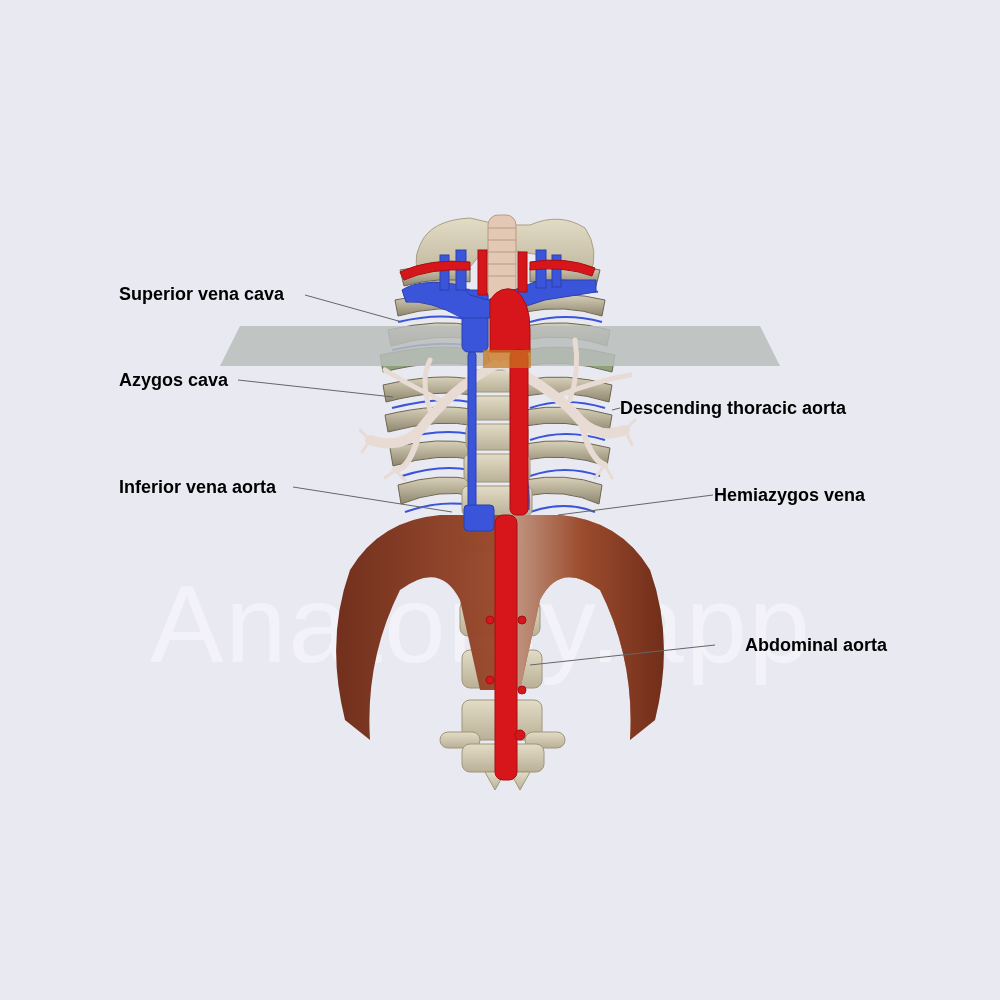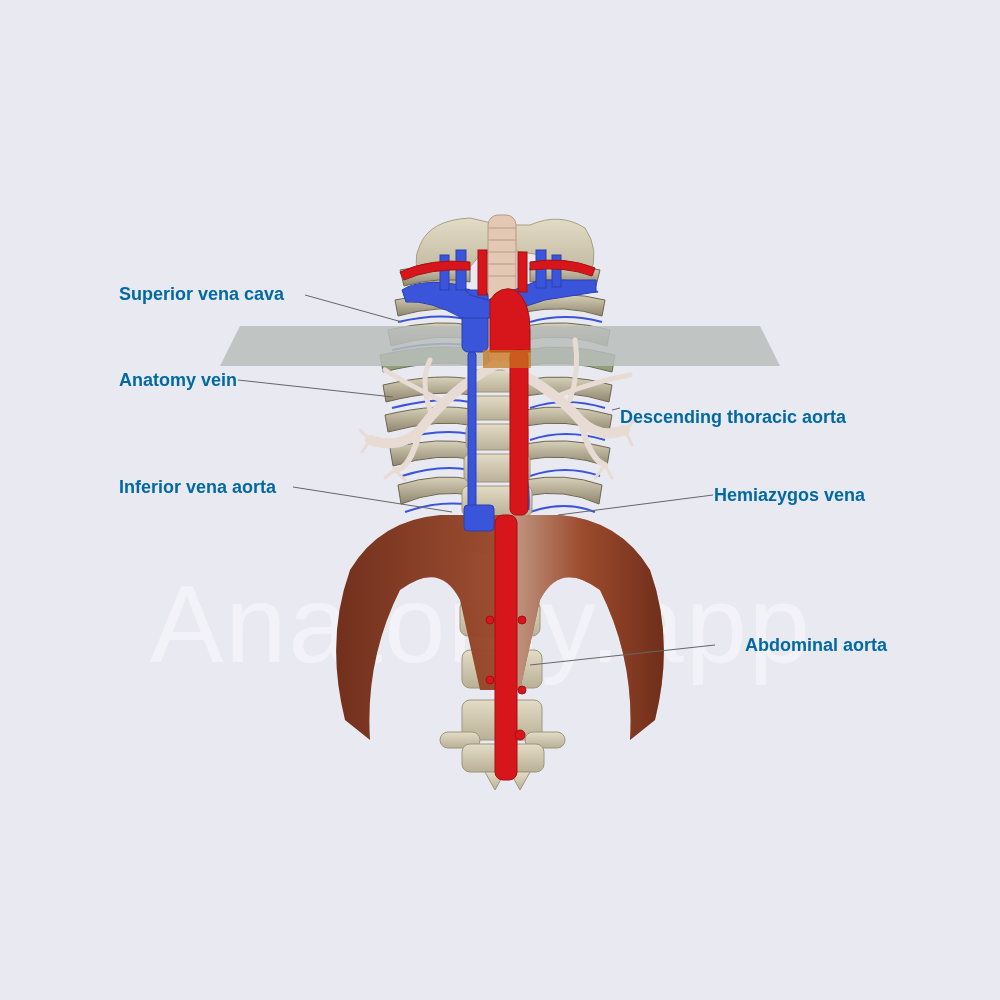--- a/index.html
+++ b/index.html
@@ -12,21 +12,21 @@
   #stage { position: absolute; left: 0; top: 0; width: 1000px; height: 1000px; }
   .watermark {
     position: absolute; left: 150px; top: 560px;
     font-size: 110px; color: #f4f4f9; letter-spacing: 2px;
     font-family: "Liberation Sans", sans-serif; font-weight: 400;
     opacity: 0.9;
   }
   .label {
     position: absolute;
     font-family: "Liberation Sans", "DejaVu Sans", sans-serif;
-    font-weight: 700; font-size: 18px; color: #0369a1;
+    font-weight: 700; font-size: 18px; color: #000000;
     white-space: nowrap; line-height: 1;
   }
 </style>
 </head>
 <body>
 
 <div id="stage">
 
   <div class="watermark">Anatomy.app</div>
 
@@ -182,18 +182,18 @@
       <line x1="305" y1="295" x2="402" y2="322"></line>
       <line x1="238" y1="380" x2="393" y2="397"></line>
       <line x1="293" y1="487" x2="452" y2="512"></line>
       <line x1="620" y1="408" x2="612" y2="410"></line>
       <line x1="713" y1="495" x2="558" y2="515"></line>
       <line x1="715" y1="645" x2="530" y2="665"></line>
     </g>
   </svg>
 
   <div class="label" style="left:119px; top:285px;">Superior vena cava</div>
-  <div class="label" style="left:119px; top:371px;">Anatomy vein</div>
+  <div class="label" style="left:119px; top:371px;">Azygos cava</div>
   <div class="label" style="left:119px; top:478px;">Inferior vena aorta</div>
-  <div class="label" style="left:620px; top:399px;margin-top:9px;">Descending thoracic aorta</div>
+  <div class="label" style="left:620px; top:399px;">Descending thoracic aorta</div>
   <div class="label" style="left:714px; top:486px;">Hemiazygos vena</div>
   <div class="label" style="left:745px; top:636px;">Abdominal aorta</div>
 </div>
 
 </body></html>

